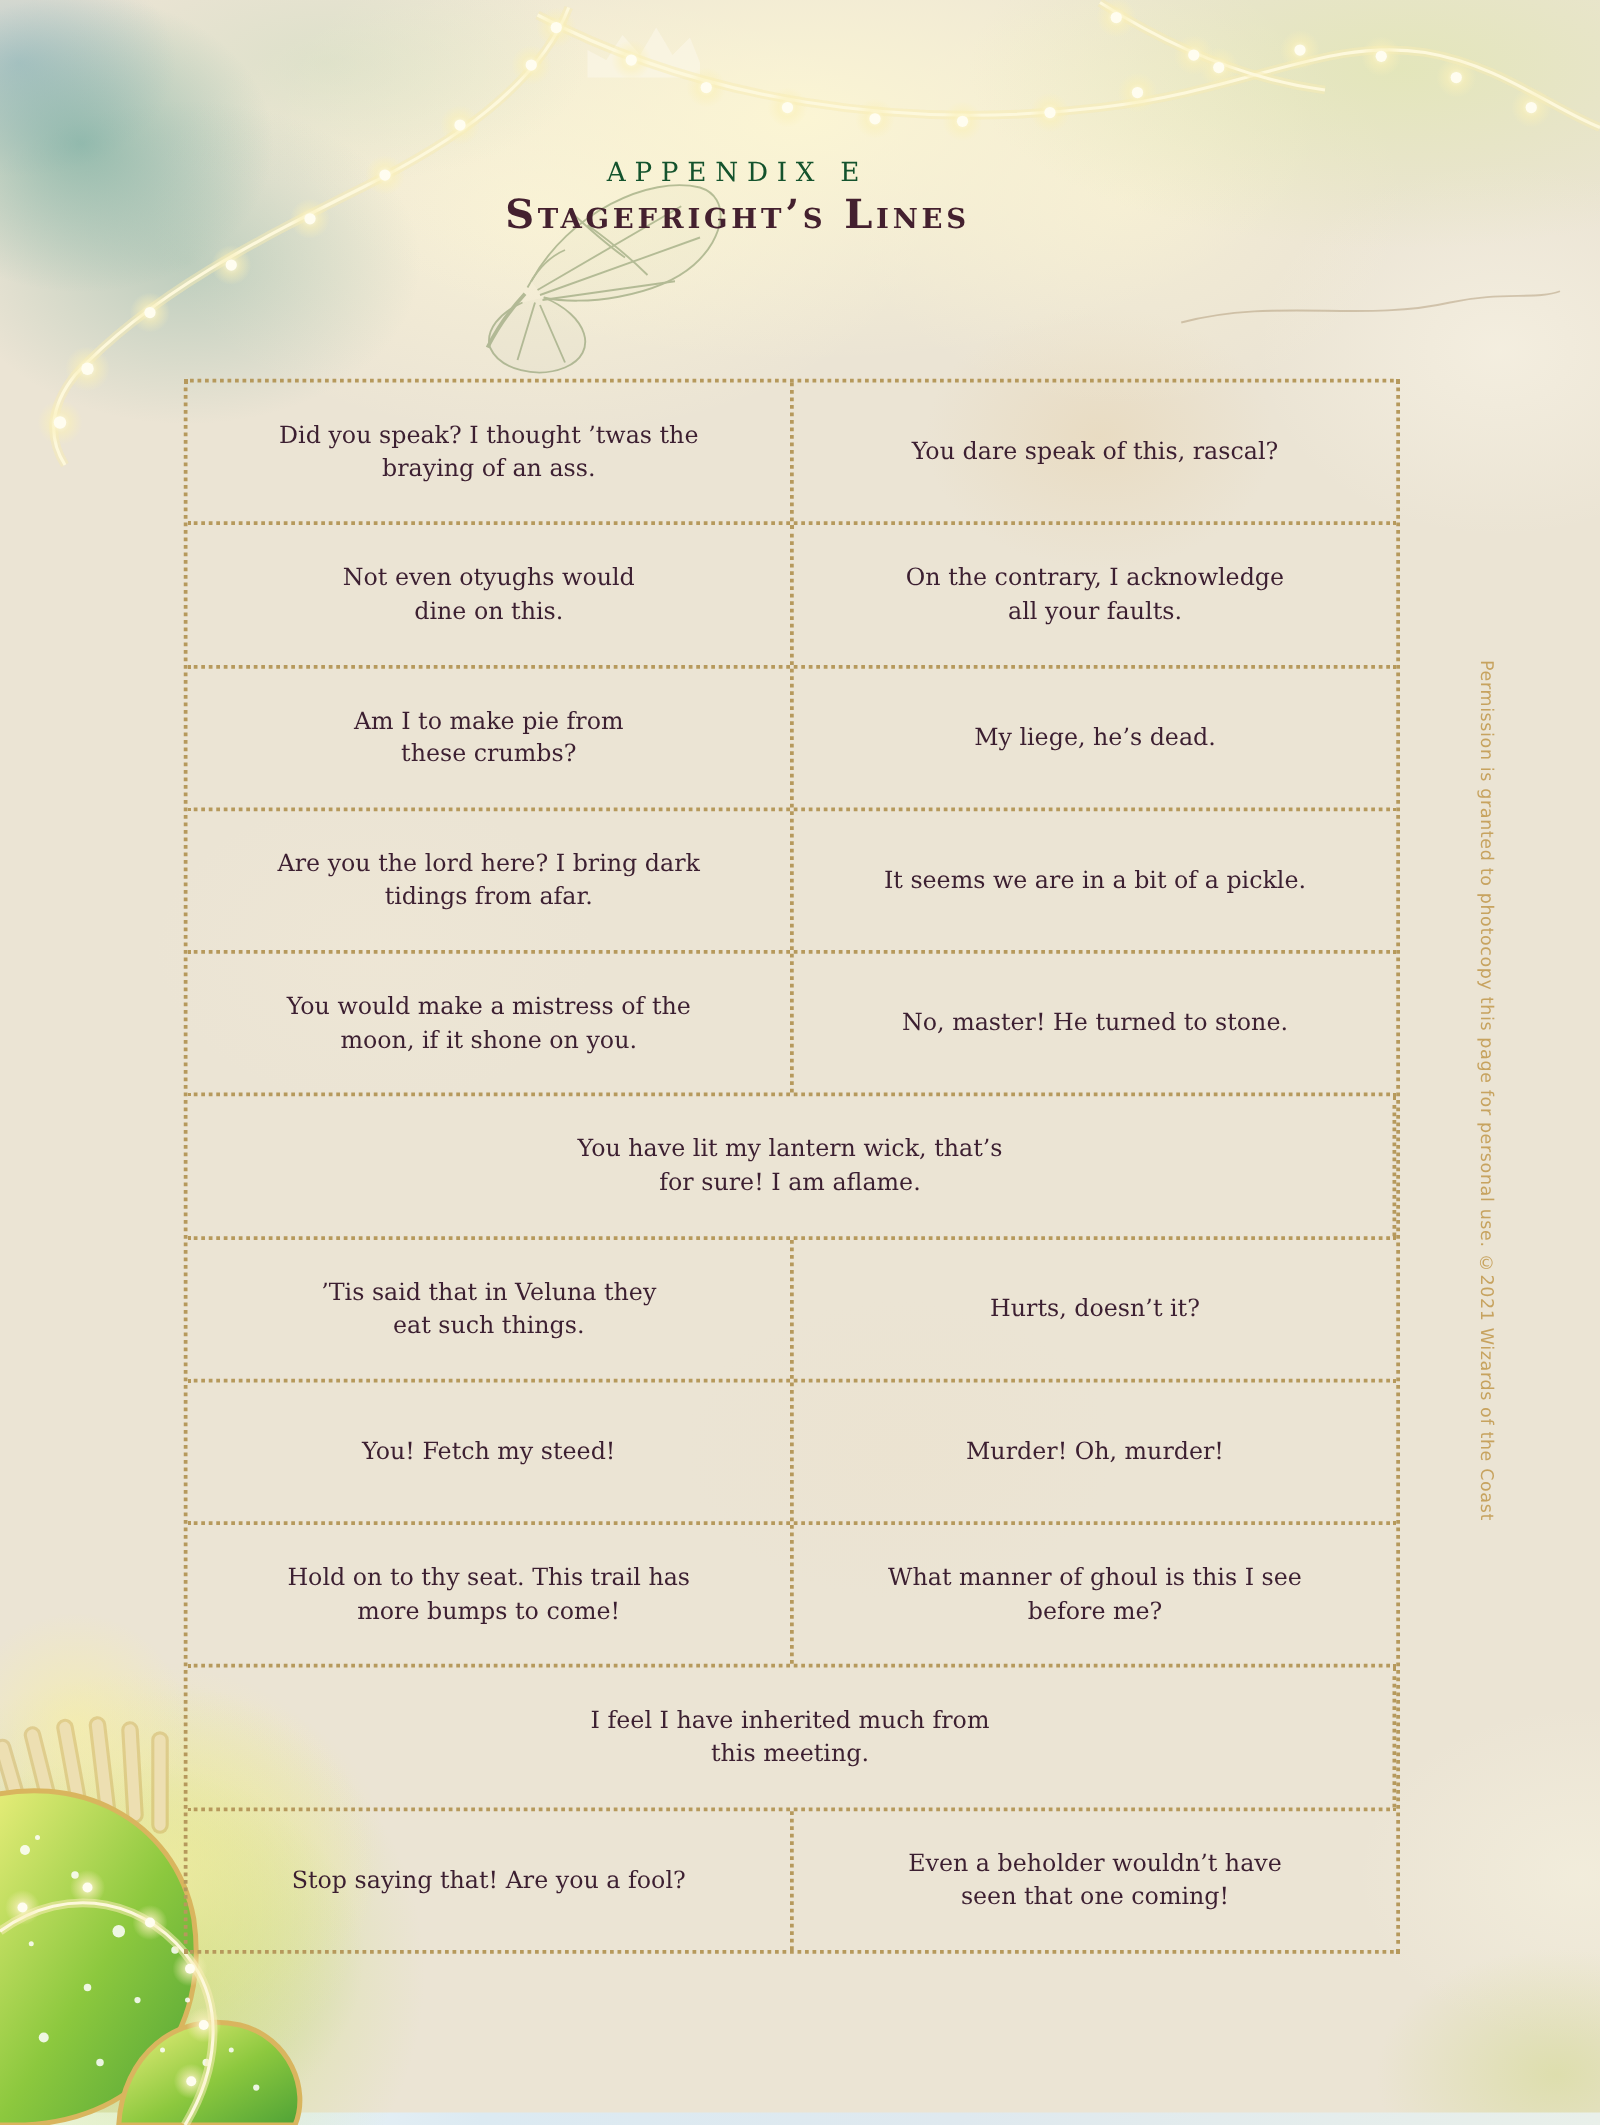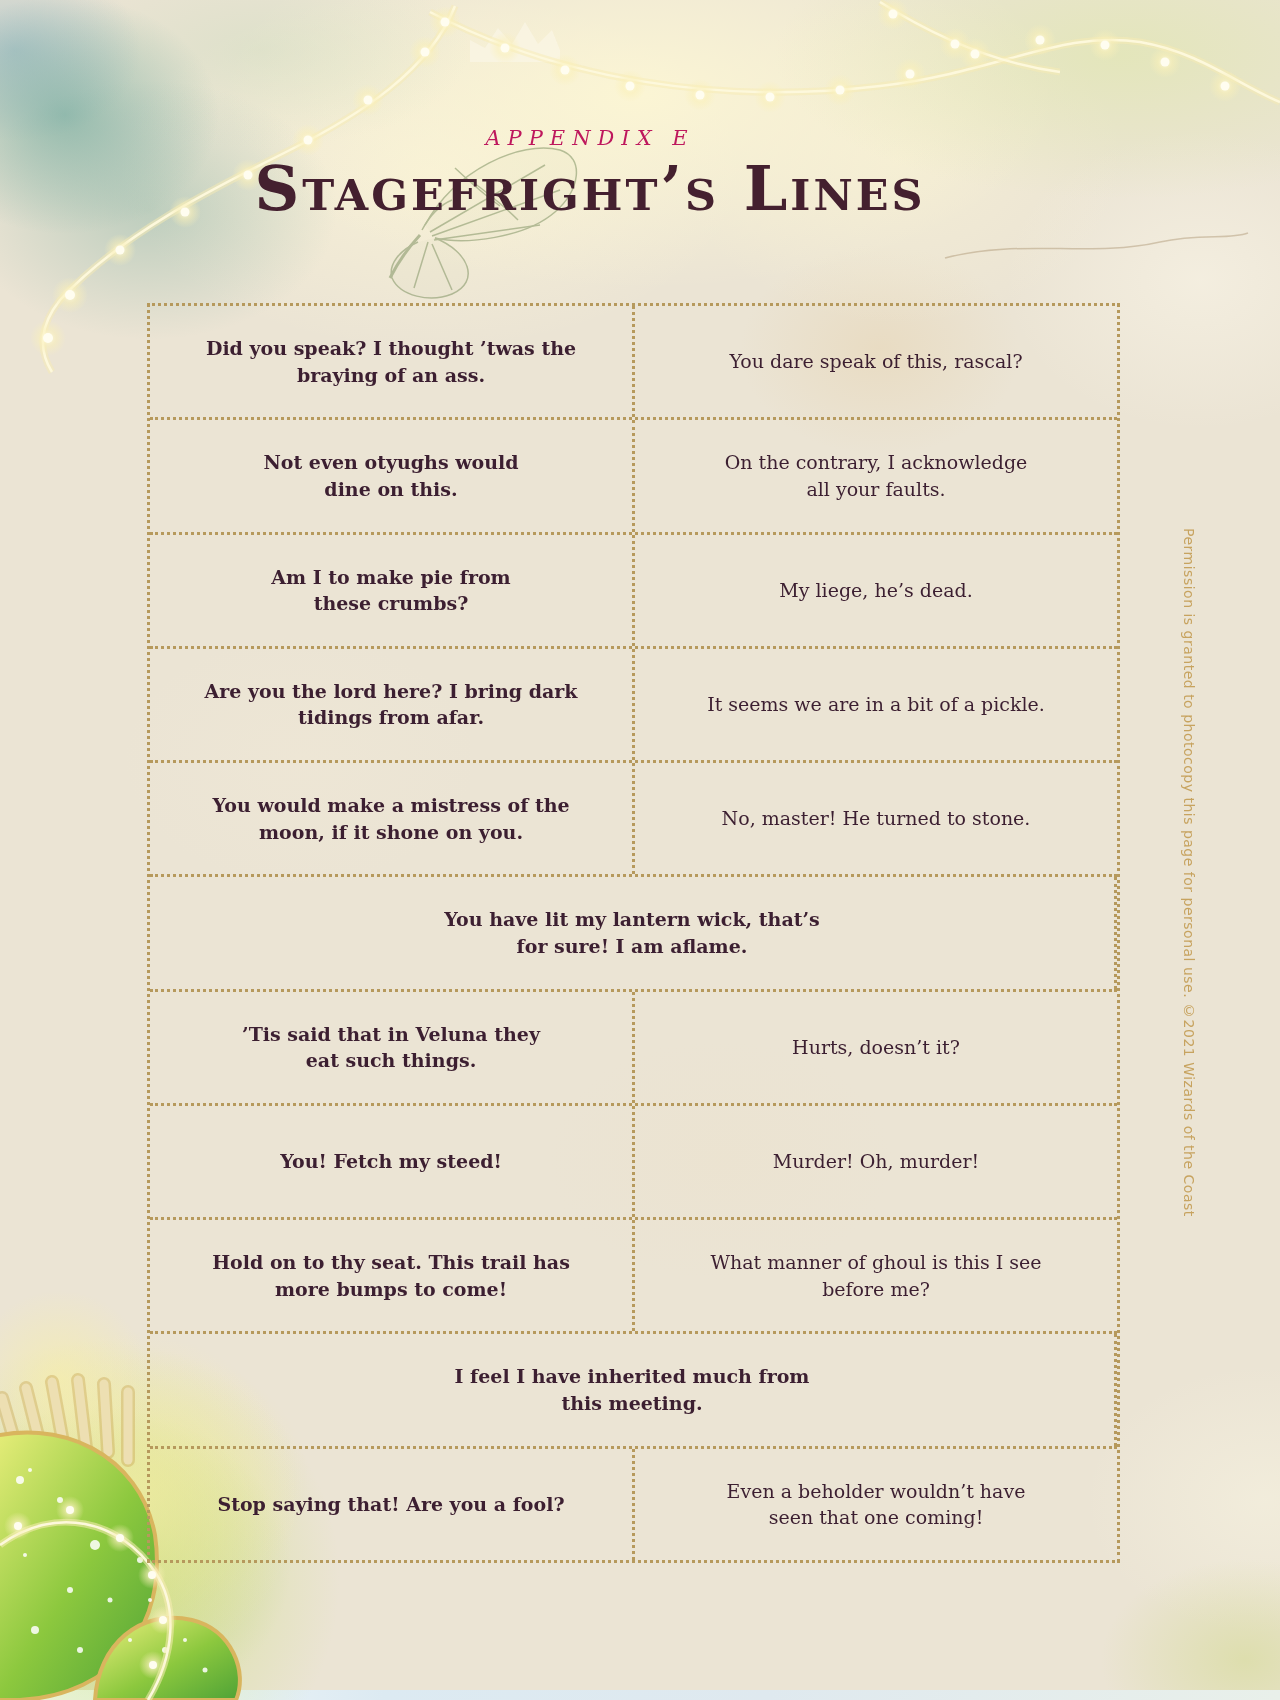--- a/index.html
+++ b/index.html
@@ -26,32 +26,32 @@
     radial-gradient(200px 140px at 1245px 1660px, rgba(208,216,135,0.50), transparent 72%),
     radial-gradient(240px 180px at 1265px 1500px, rgba(246,242,224,0.60), transparent 75%);}
 
   .bottom-strip{position:absolute;left:0;bottom:0;width:1280px;height:10px;z-index:1;
     background:linear-gradient(90deg,#fbfdfd,#dceaf2 30%,#dfe9ef 60%,#e9f0ea);}
 
   .deco{position:absolute;inset:0;z-index:2;pointer-events:none;}
 
   
   .appendix{position:absolute;top:126px;left:0;width:1180px;text-align:center;z-index:3;
-    font-size:21px;letter-spacing:7px;color:#be185d;font-style:italic;}
+    font-size:21px;letter-spacing:7px;color:#14532d;}
   .title{position:absolute;top:152px;left:0;width:1180px;text-align:center;z-index:3;
-    font-size:62px;font-weight:bold;font-variant:small-caps;letter-spacing:3px;color:#44202f;}
+    font-size:32px;font-weight:bold;font-variant:small-caps;letter-spacing:3px;color:#44202f;}
 
   
   .qtable{position:absolute;left:147px;top:303px;width:973px;height:1260px;z-index:3;
     display:flex;flex-direction:column;border:3px dotted #b6995c;box-sizing:border-box;}
   .qrow{flex:1;display:flex;border-bottom:3px dotted #b6995c;}
   .qrow:last-child{border-bottom:none;}
   .qcell{flex:1;display:flex;align-items:center;justify-content:center;text-align:center;
     white-space:pre-line;font-size:19px;line-height:1.4;color:#3c1f31;padding:0 18px;}
-  .qcell.left{border-right:3px dotted #b6995c;font-weight:bold;}
+  .qcell.left{border-right:3px dotted #b6995c;}
 
   
   .perm{position:absolute;left:1181px;top:528px;z-index:3;writing-mode:vertical-rl;
     font-family:"DejaVu Sans","Liberation Sans",sans-serif;font-size:14px;
     letter-spacing:0.5px;color:#c7a35f;}
 </style>
 </head>
 <body>
 
 <div class="page">

